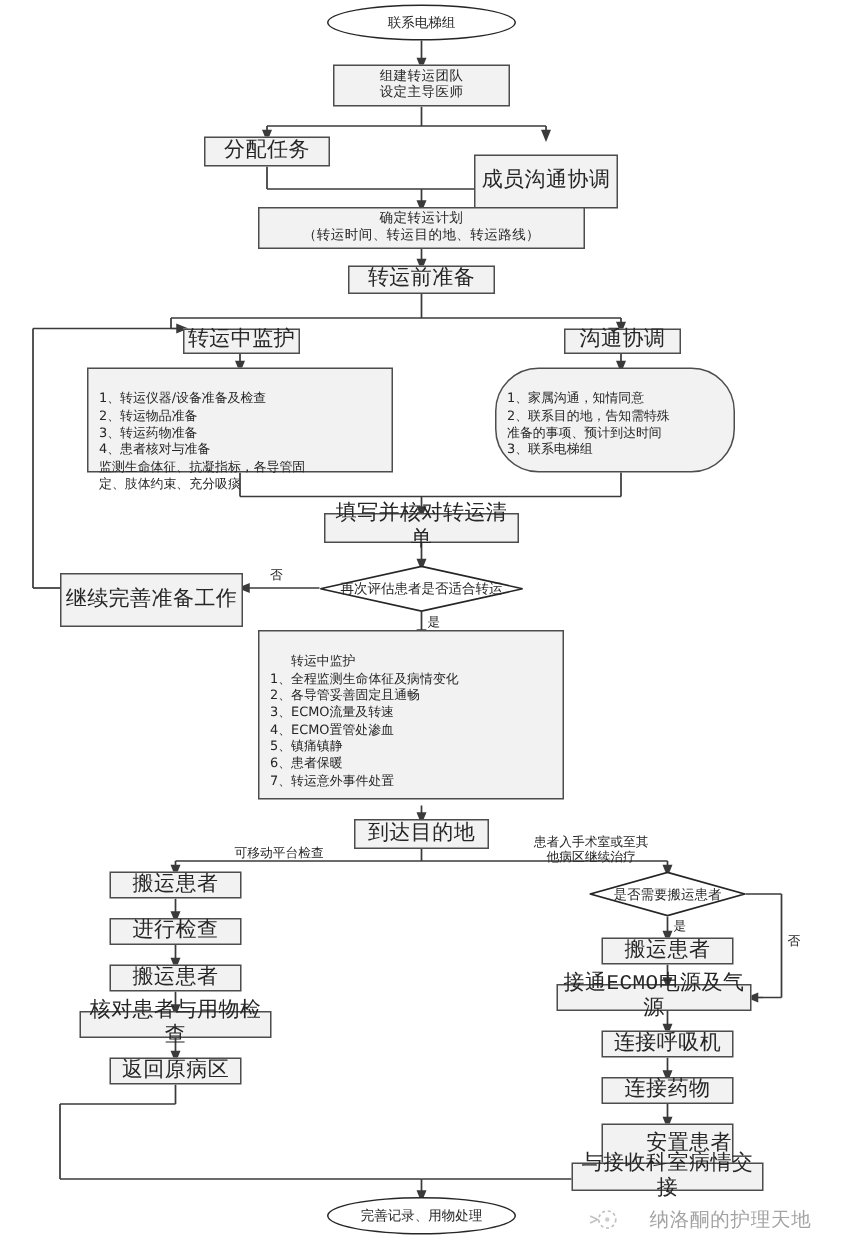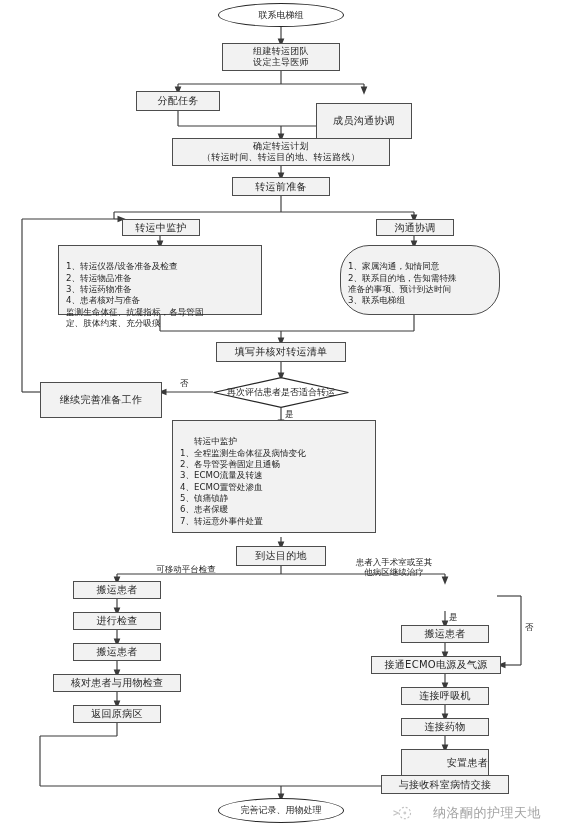--- a/index.html
+++ b/index.html
@@ -27,21 +27,21 @@
     border:1px solid #4d4d4d;
     display:flex;
     align-items:center;
     justify-content:center;
     text-align:center;
     line-height:1.18;
     color:#262626;
     letter-spacing:.3px;
     white-space:pre-line;
   }
-  .node.plain{ font-size:10px; }
+  .node.plain{ font-size:14px;font-family:Liberation Mono, monospace; }
   .node.twoline{ font-size:9px; }
   .term{
     position:absolute;
     box-sizing:border-box;
     background:#ffffff;
     border:1px solid #262626;
     border-radius:50%;
     display:flex;
     align-items:center;
     justify-content:center;
@@ -230,21 +230,21 @@
 
   <div class="listbox" style="left:58px;top:245px;width:204px;height:70px;">
     <span>1、转运仪器/设备准备及检查
 2、转运物品准备
 3、转运药物准备
 4、患者核对与准备
 监测生命体征、抗凝指标，各导管固
 定、肢体约束、充分吸痰</span>
   </div>
 
-  <div class="listbox" style="left:340px;top:245px;width:160px;height:70px;border-radius:29px;">
+  <div class="listbox" style="left:330px;top:245px;width:160px;height:70px;border-radius:29px;">
     <span>1、家属沟通，知情同意
 2、联系目的地，告知需特殊
 准备的事项、预计到达时间
 3、联系电梯组</span>
   </div>
 
   <div class="node plain" style="left:216px;top:342px;width:130px;height:20px;">
     <span>填写并核对转运清单</span>
   </div>
 
@@ -296,20 +296,26 @@
   <div class="node plain" style="left:73px;top:643px;width:88px;height:18px;">
     <span>搬运患者</span>
   </div>
   <div class="node plain" style="left:53px;top:674px;width:128px;height:18px;">
     <span>核对患者与用物检查</span>
   </div>
   <div class="node plain" style="left:73px;top:705px;width:88px;height:18px;">
     <span>返回原病区</span>
   </div>
 
+  <div class="diamond-wrap" style="left:393px;top:581px;width:104px;height:30px;">
+    <svg width="104" height="30" viewBox="0 0 104 30" xmlns="http://www.w3.org/2000/svg">
+      <polygon points="52,0.6 103.4,15 52,29.4 0.6,15" fill="#ffffff" stroke="#262626" stroke-width="1.1"></polygon>
+    </svg>
+    <span class="dlabel">是否需要搬运患者</span>
+  </div>
   <div class="edge-label" style="left:449px;top:612px;">
     <span>是</span>
   </div>
   <div class="edge-label" style="left:525px;top:622px;">
     <span>否</span>
   </div>
 
   <div class="node plain" style="left:401px;top:625px;width:88px;height:18px;">
     <span>搬运患者</span>
   </div>

